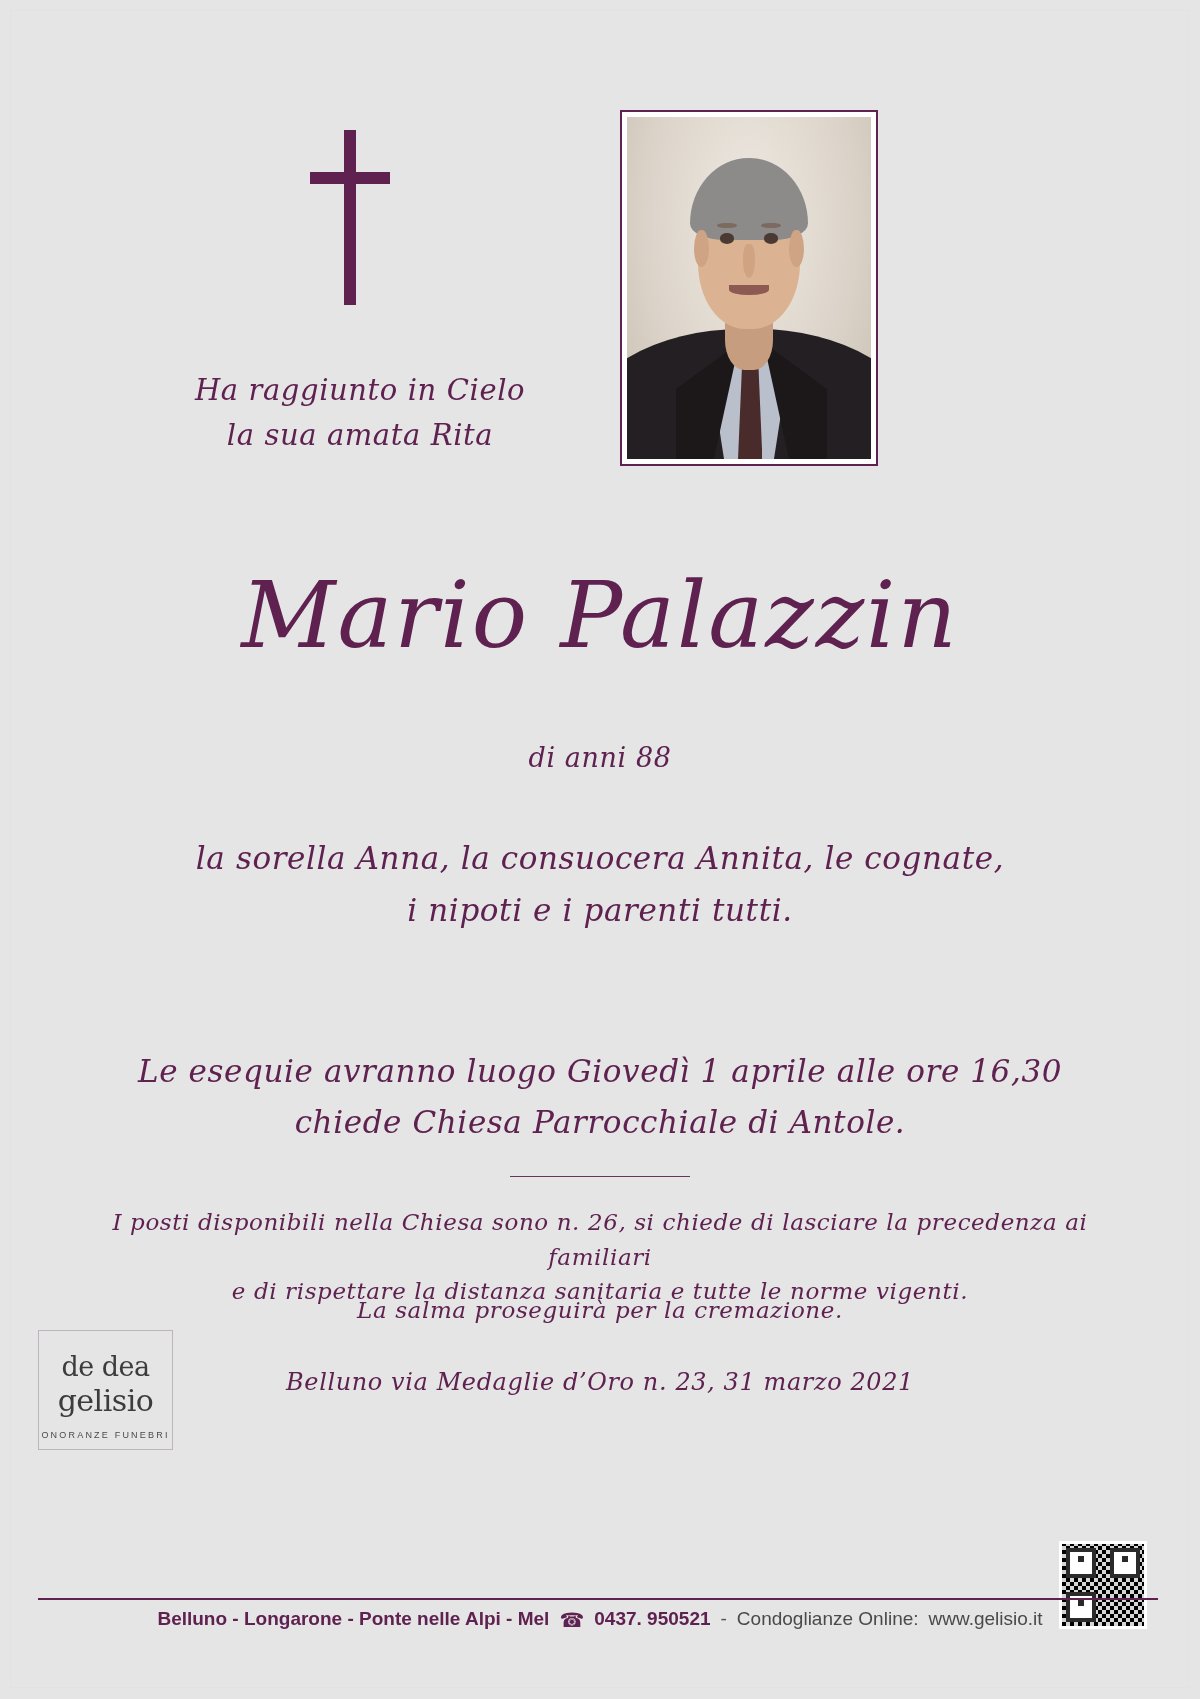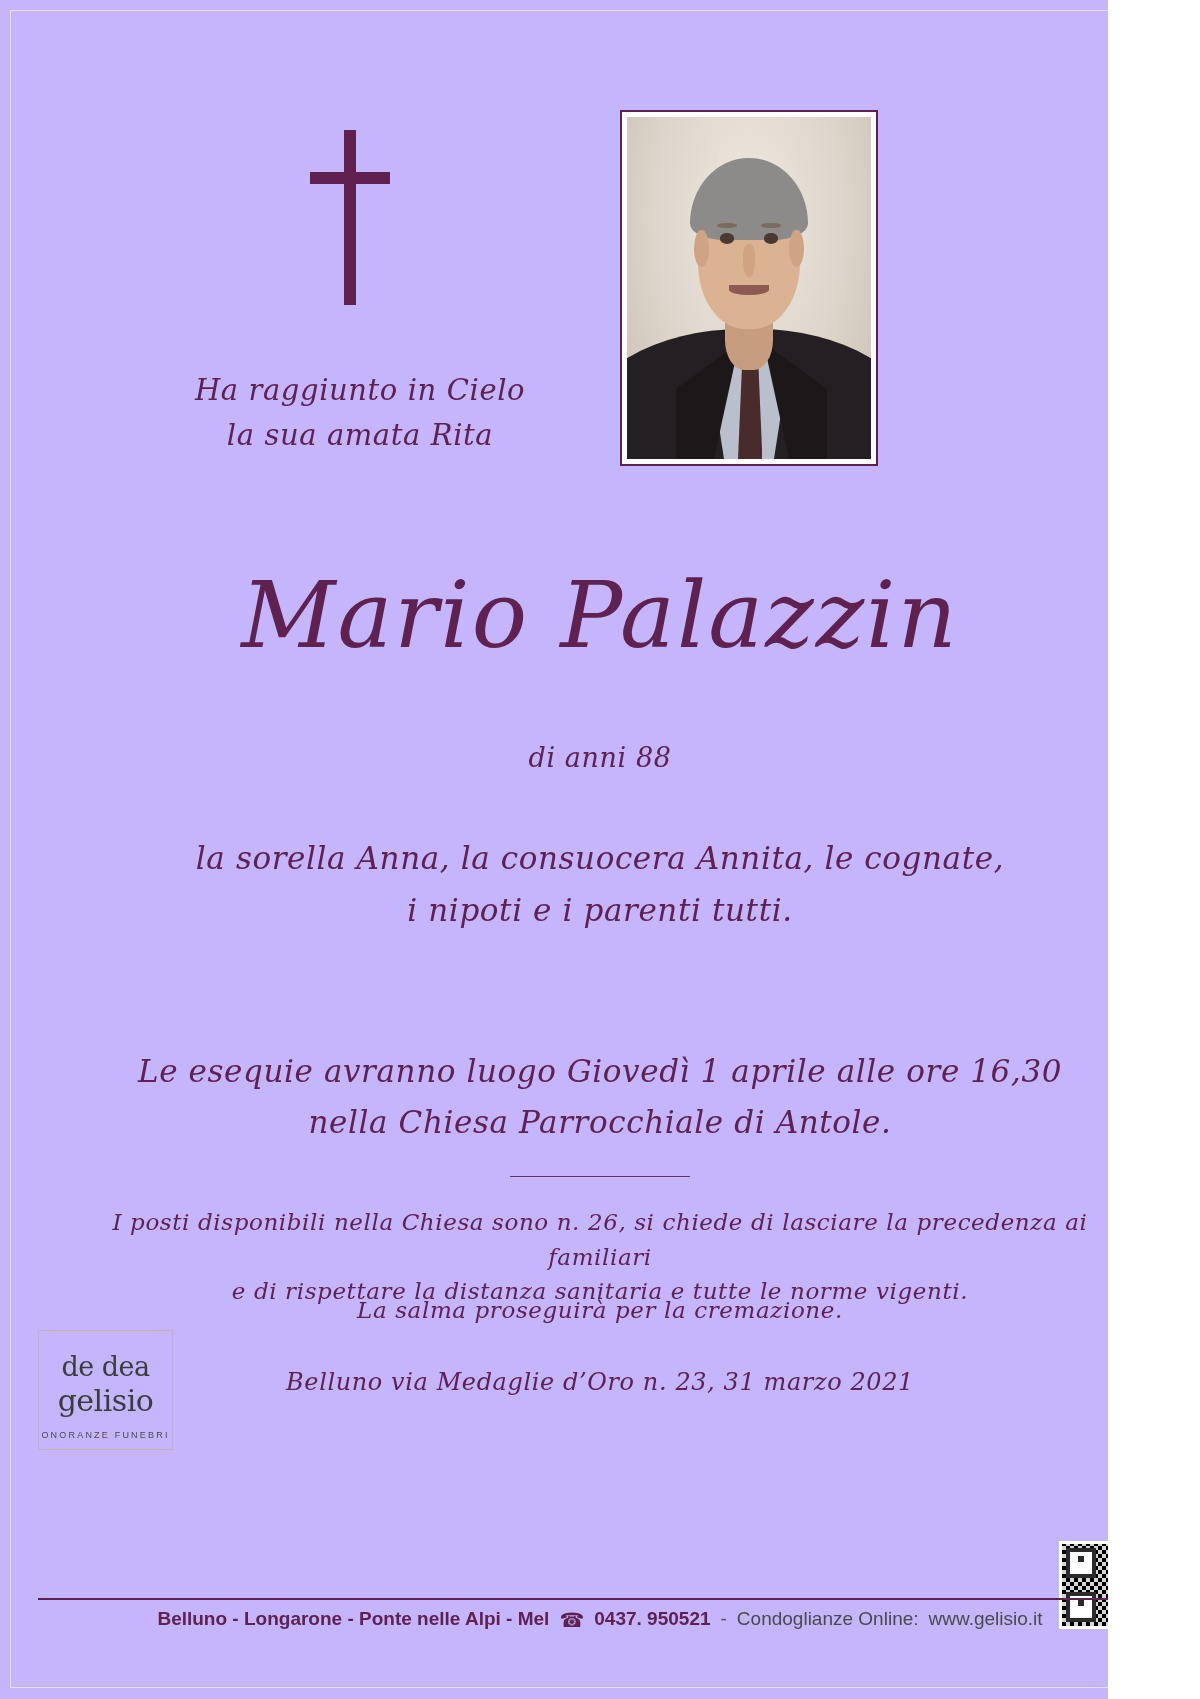--- a/index.html
+++ b/index.html
@@ -5,23 +5,23 @@
   html, body {
     margin: 0;
     padding: 0;
     background: #ffffff;
   }
   body {
     font-family: "Liberation Serif", serif;
   }
   .page {
     position: relative;
-    width: 1108px;
+    width: 1200px;
     height: 1699px;
-    background: #c4b5fd;
+    background: #e5e5e5;
     overflow: hidden;
   }
   
   .frame {
     position: absolute;
     left: 10px;
     top: 10px;
     width: 1179px;
     height: 1678px;
     border: 1px solid #e6dfe6;
@@ -431,21 +431,21 @@
 
   <div class="age script">di anni 88</div>
 
   <div class="announce script">
     <div>la sorella Anna, la consuocera Annita, le cognate,</div>
     <div>i nipoti e i parenti tutti.</div>
   </div>
 
   <div class="funeral script">
     <div>Le esequie avranno luogo Giovedì 1 aprile alle ore 16,30</div>
-    <div>nella Chiesa Parrocchiale di Antole.</div>
+    <div>chiede Chiesa Parrocchiale di Antole.</div>
   </div>
 
   <div class="divider"></div>
 
   <div class="notice script">
     <div>I posti disponibili nella Chiesa sono n. 26, si chiede di lasciare la precedenza ai familiari</div>
     <div>e di rispettare la distanza sanitaria e tutte le norme vigenti.</div>
   </div>
 
   <div class="cremation script">La salma proseguirà per la cremazione.</div>

